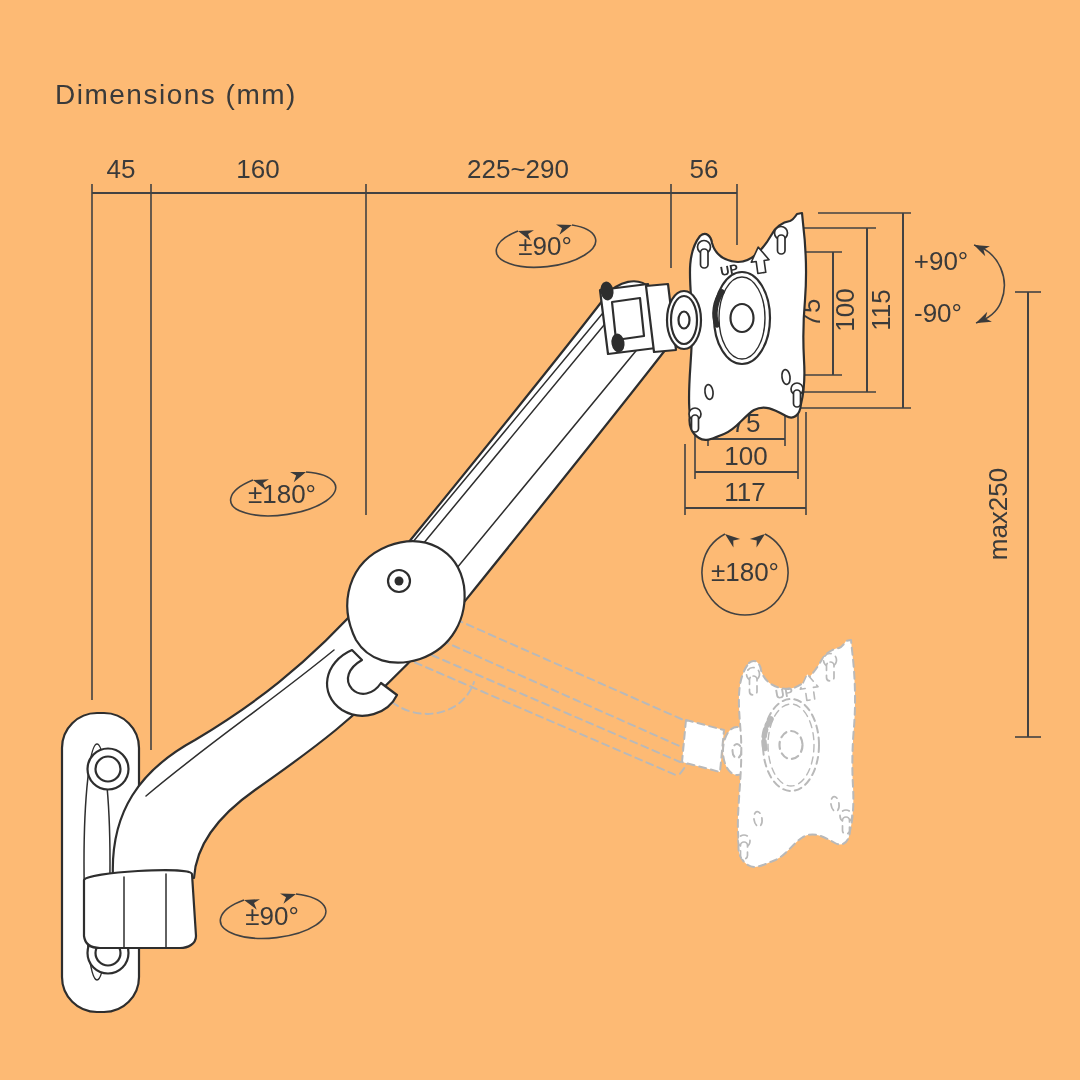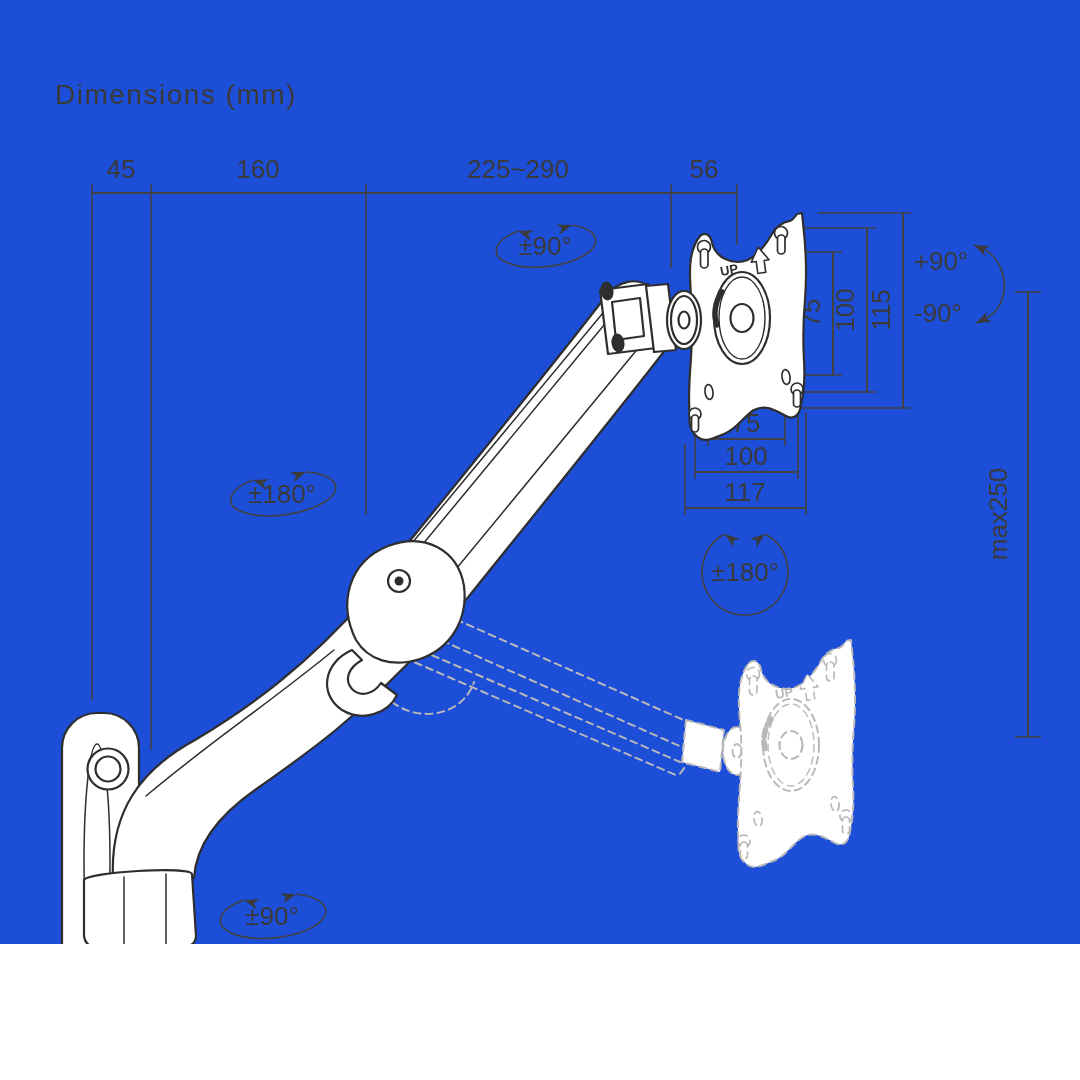--- a/index.html
+++ b/index.html
@@ -1,16 +1,16 @@
 <!DOCTYPE html>
 <html><head>
 <meta charset="utf-8">
 <style>
   html,body{margin:0;padding:0;background:#ffffff;}
-  .stage{width:1080px;height:944px;position:relative;background:#1d4ed8;font-family:"Liberation Sans",sans-serif;}
+  .stage{width:1080px;height:1080px;position:relative;background:#fdba74;font-family:"Liberation Sans",sans-serif;}
   svg{display:block;}
   .title-text{font-family:"Liberation Sans",sans-serif;font-size:28px;fill:#3a3a3a;letter-spacing:1.5px;}
   .dim-text{font-family:"Liberation Sans",sans-serif;font-size:26px;fill:#3a3a3a;}
   .up-text{font-family:"Liberation Sans",sans-serif;font-size:13px;font-weight:bold;fill:#2e2e2e;}
   .up-text-ghost{font-family:"Liberation Sans",sans-serif;font-size:13px;font-weight:bold;fill:#b9b9b9;}
   .dim-line{stroke:#424242;stroke-width:1.6;fill:none;}
   .dim-line-main{stroke:#424242;stroke-width:2;fill:none;}
   .arr{fill:#3a3a3a;stroke:none;}
   .solid-art{stroke:#2e2e2e;fill:#ffffff;stroke-width:2.2;stroke-linejoin:round;stroke-linecap:round;}
   .solid-thin{stroke:#2e2e2e;fill:none;stroke-width:1.5;stroke-linecap:round;}

